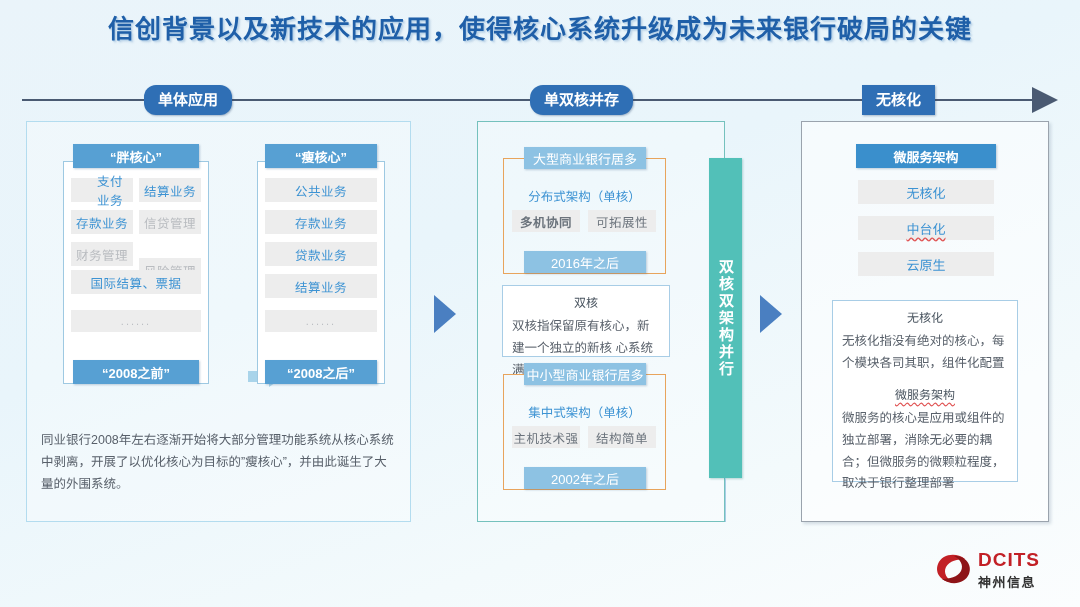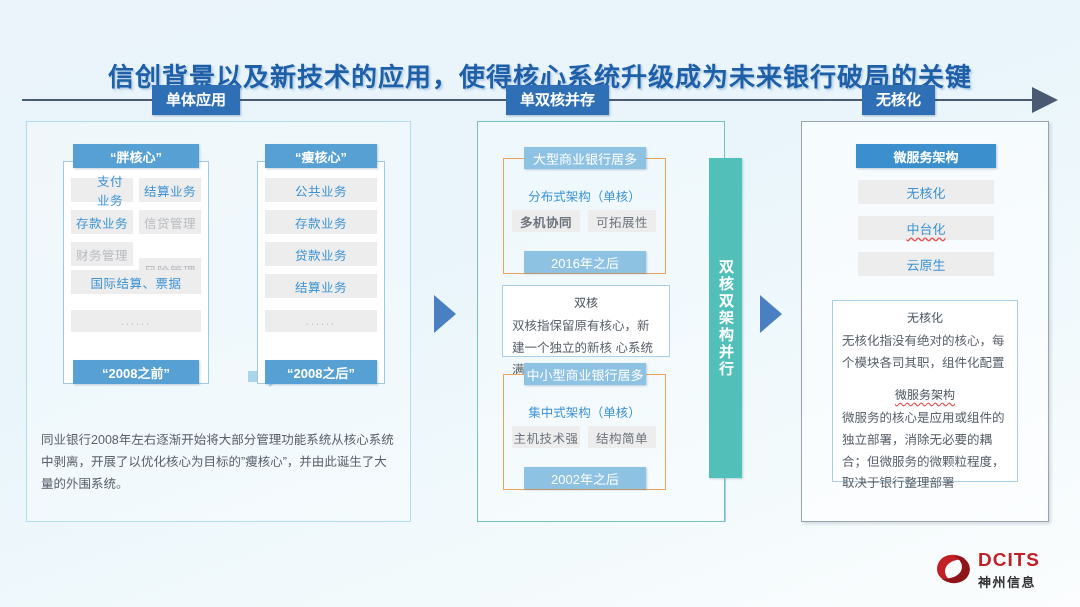--- a/index.html
+++ b/index.html
@@ -21,21 +21,20 @@
   
   .title {
     position: absolute;
     top: 8px; left: 0; width: 1080px;
     text-align: center;
     font-size: 26px;
     font-weight: bold;
     letter-spacing: 1px;
     color: #1f5fa8;
     text-shadow: 1px 1px 0 #b9d4ea, 2px 2px 2px rgba(120,160,200,.35);
-    margin-top: 48px;
   }
 
   
   .timeline {
     position: absolute;
     top: 85px; left: 22px; width: 1036px; height: 30px;
   }
   .timeline .rail {
     position: absolute;
     top: 14px; left: 0; width: 1010px; height: 2px;
@@ -56,22 +55,22 @@
     line-height: 30px;
     padding: 0 14px;
     background: #2f6fb5;
     color: #ffffff;
     font-size: 15px;
     font-weight: bold;
     text-align: center;
     box-shadow: 1px 1px 2px rgba(40,70,110,.35);
     white-space: nowrap;
   }
-  .tl-chip.c1 { left: 130px; }
-  .tl-chip.c2 { left: 484px; }
+  .tl-chip.c1 { left: 122px; border-radius: 12px; }
+  .tl-chip.c2 { left: 508px; border-radius: 13px; }
   .tl-chip.c3 { left: 840px; }
 
   
   .panel {
     position: absolute;
     top: 121px;
     height: 401px;
     background: rgba(255,255,255,0.30);
     box-sizing: border-box;
   }

